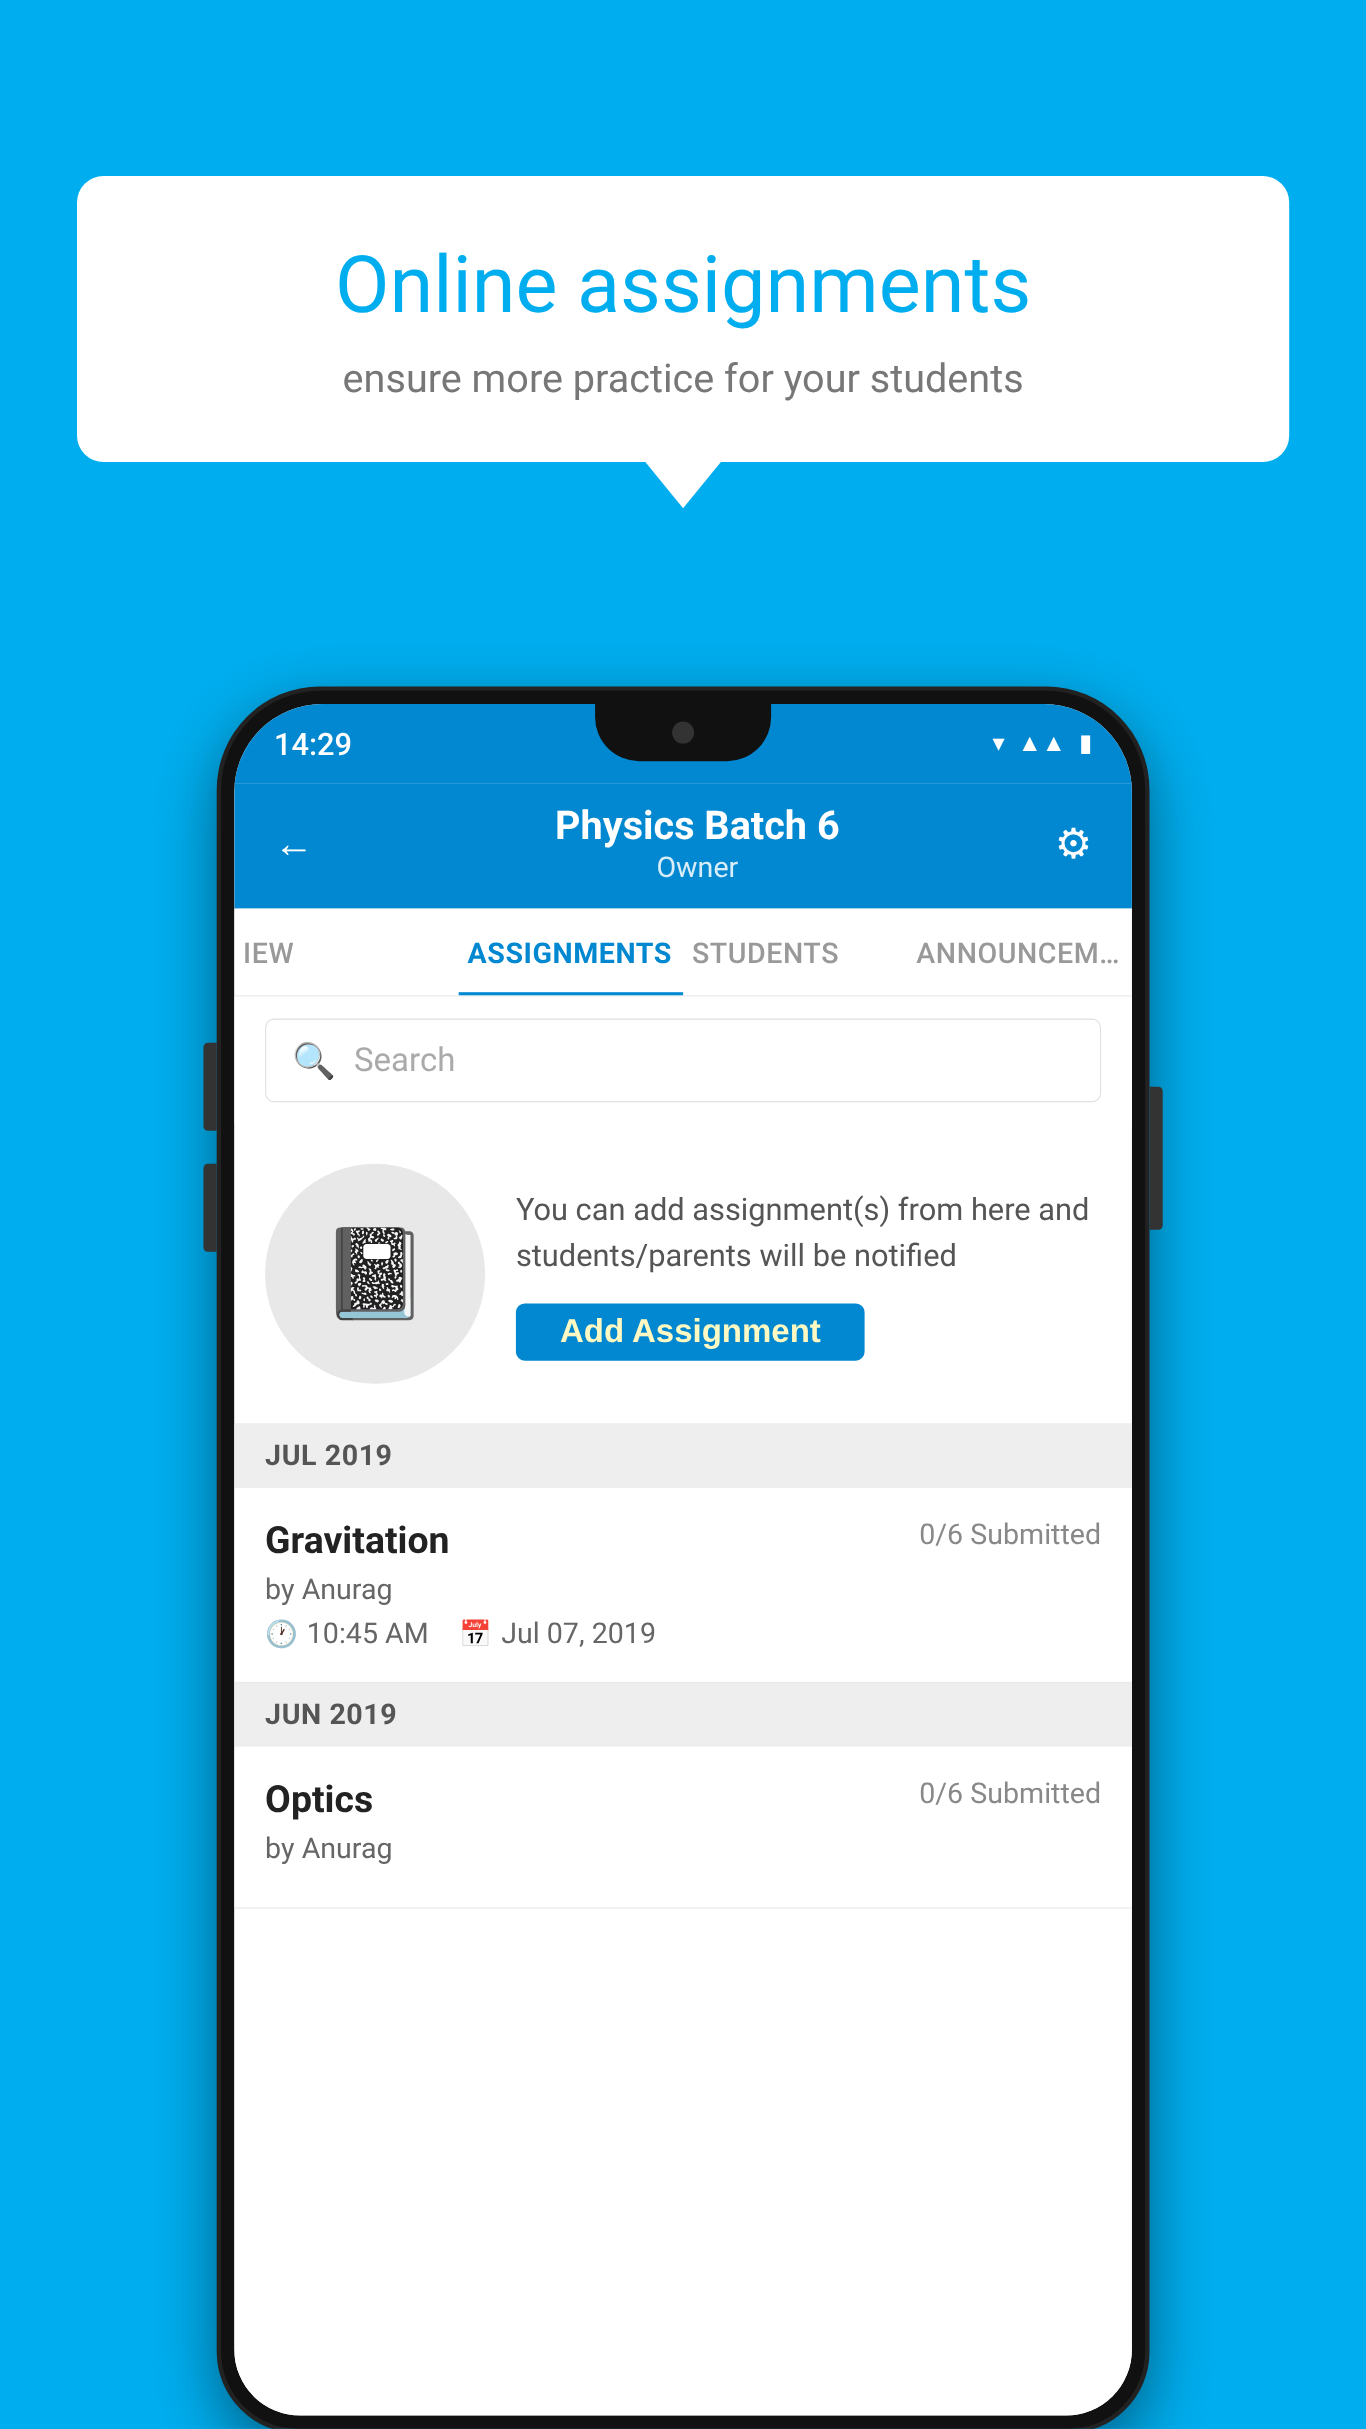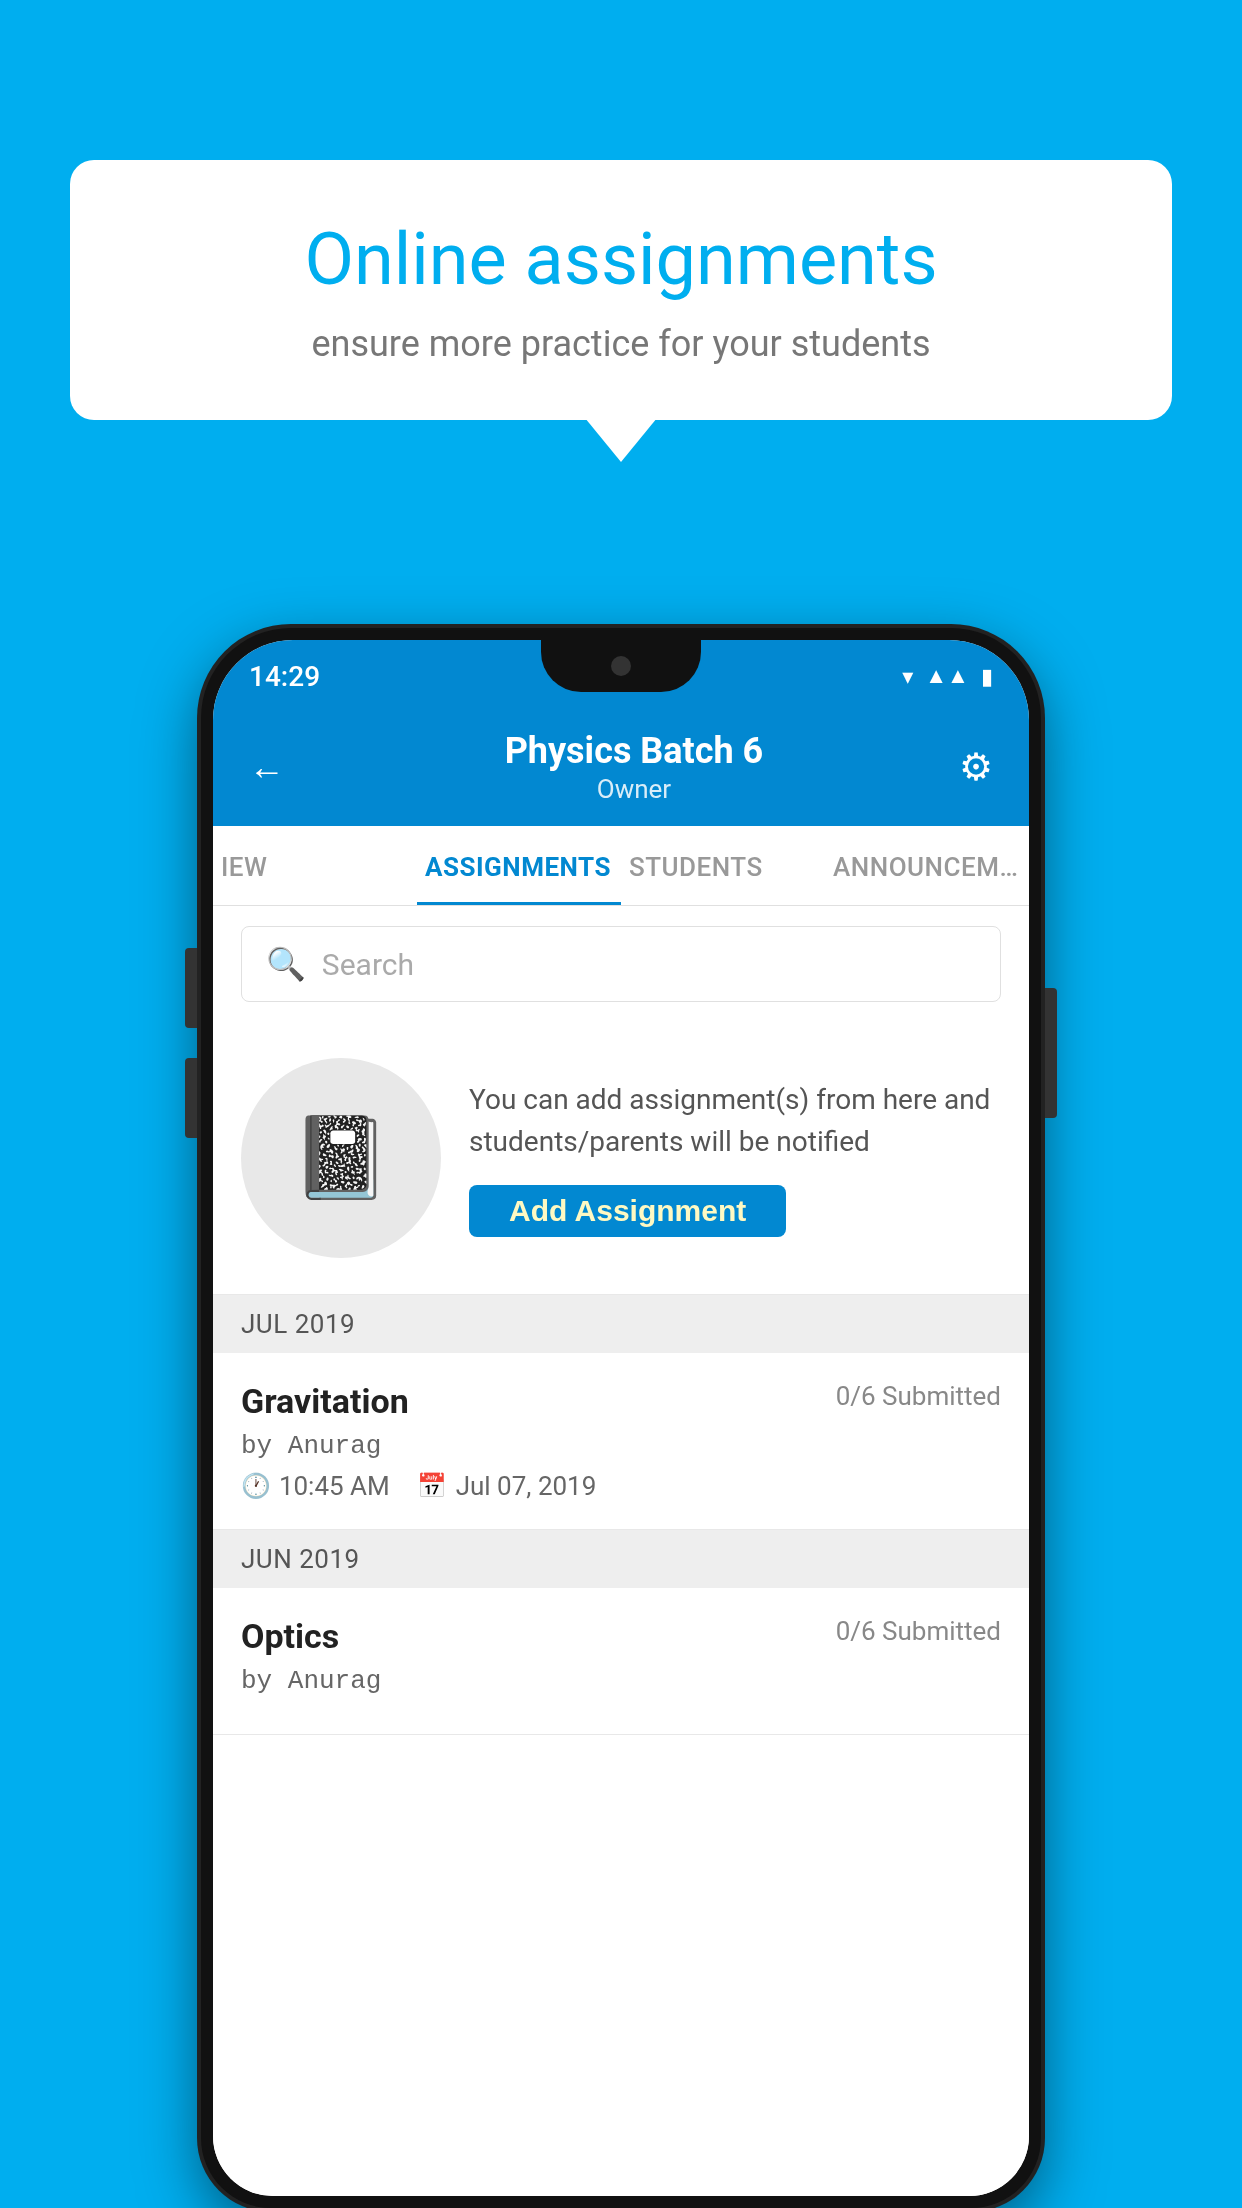--- a/index.html
+++ b/index.html
@@ -252,21 +252,21 @@
       font-size: 30px;
       font-weight: 700;
       cursor: pointer;
     }
 
     
     .month-separator {
       background: #eeeeee;
       padding: 14px 28px;
       font-size: 26px;
-      font-weight: 400;
+      font-weight: 700;
       color: #555;
       letter-spacing: 0.5px;
     }
 
     
     .assignment-item {
       padding: 28px 28px;
       border-bottom: 1px solid #e8e8e8;
       background: white;
     }
@@ -282,21 +282,20 @@
       color: #222;
     }
     .assignment-submitted {
       font-size: 26px;
       color: #888;
     }
     .assignment-by {
       font-size: 26px;
       color: #666;
       margin-bottom: 10px;
-      font-family: Liberation Mono, monospace;
     }
     .assignment-meta {
       display: flex;
       align-items: center;
       gap: 28px;
       font-size: 26px;
       color: #666;
     }
     .meta-item {
       display: flex;

